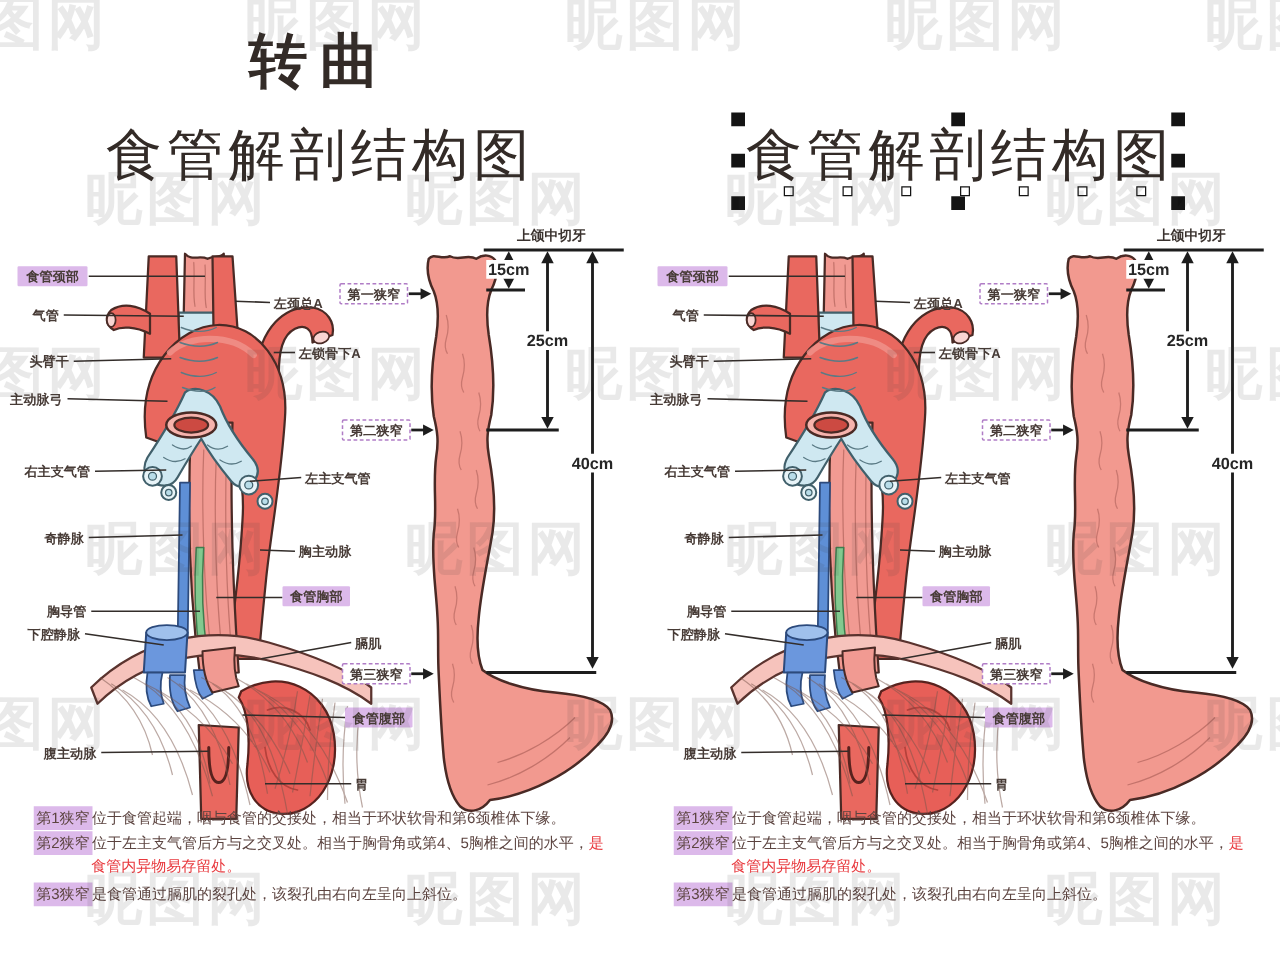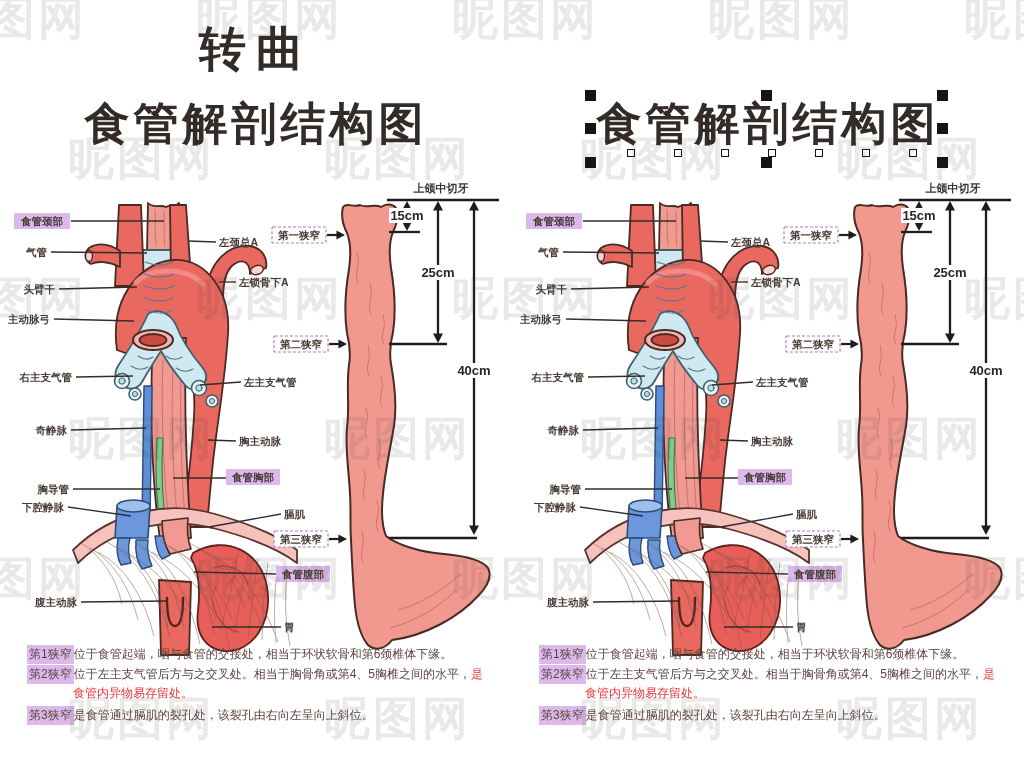--- a/index.html
+++ b/index.html
@@ -4,21 +4,21 @@
 <style>
   html,body{margin:0;padding:0;background:#fff;}
   body{width:1024px;height:769px;overflow:hidden;position:relative;
        font-family:"Liberation Sans","DejaVu Sans",sans-serif;}
   #stage{position:absolute;inset:0;background:#fff;}
   .panel{position:absolute;top:0;width:512px;height:582px;}
   #panel-0{left:0;} #panel-1{left:512px;}
   .title-top{position:absolute;top:18px;left:0;width:100%;margin:0;text-align:center;
              font-size:47px;font-weight:900;letter-spacing:10px;color:#332b27;}
   .title-main{position:absolute;top:94px;left:0;width:100%;margin:0;text-align:center;
-              font-size:45px;font-weight:700;letter-spacing:4px;color:#332b27;}
+              font-size:45px;font-weight:400;letter-spacing:4px;color:#332b27;}
   .figure{position:absolute;left:0;top:0;}
   .notes{position:absolute;left:27px;top:645px;width:466px;color:#5c4440;
          font-size:12px;line-height:19px;font-weight:normal;}
   .notes p{margin:0 0 1px 0;padding-left:46px;text-indent:-46px;}
   .notes p.gap{margin-top:3px;}
   .chip{display:inline-block;background:#dcb9ea;padding:0 2px;text-indent:0;}
   .em{color:#e8383d;}
   #watermarks{position:absolute;inset:0;pointer-events:none;z-index:5;text-align:right;}
   .wm{position:absolute;font-size:46px;font-weight:900;letter-spacing:3px;
       color:rgba(60,60,60,0.115);white-space:nowrap;}

